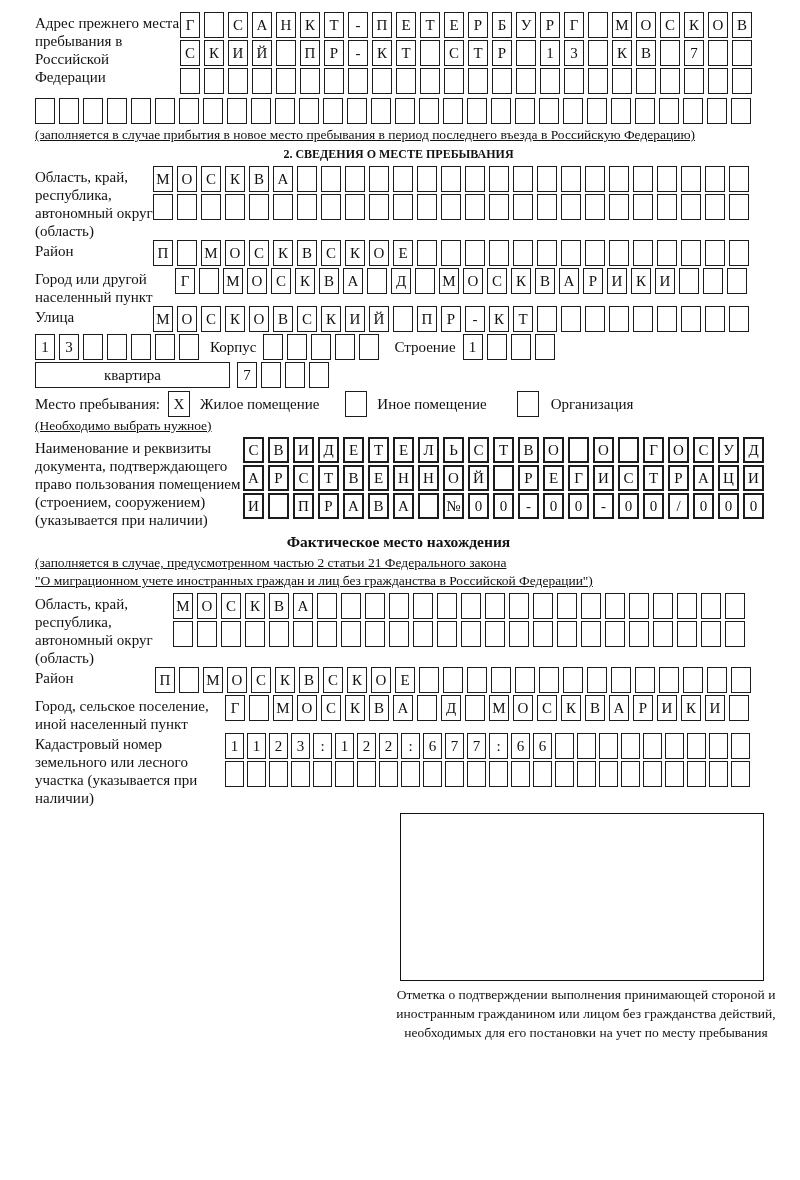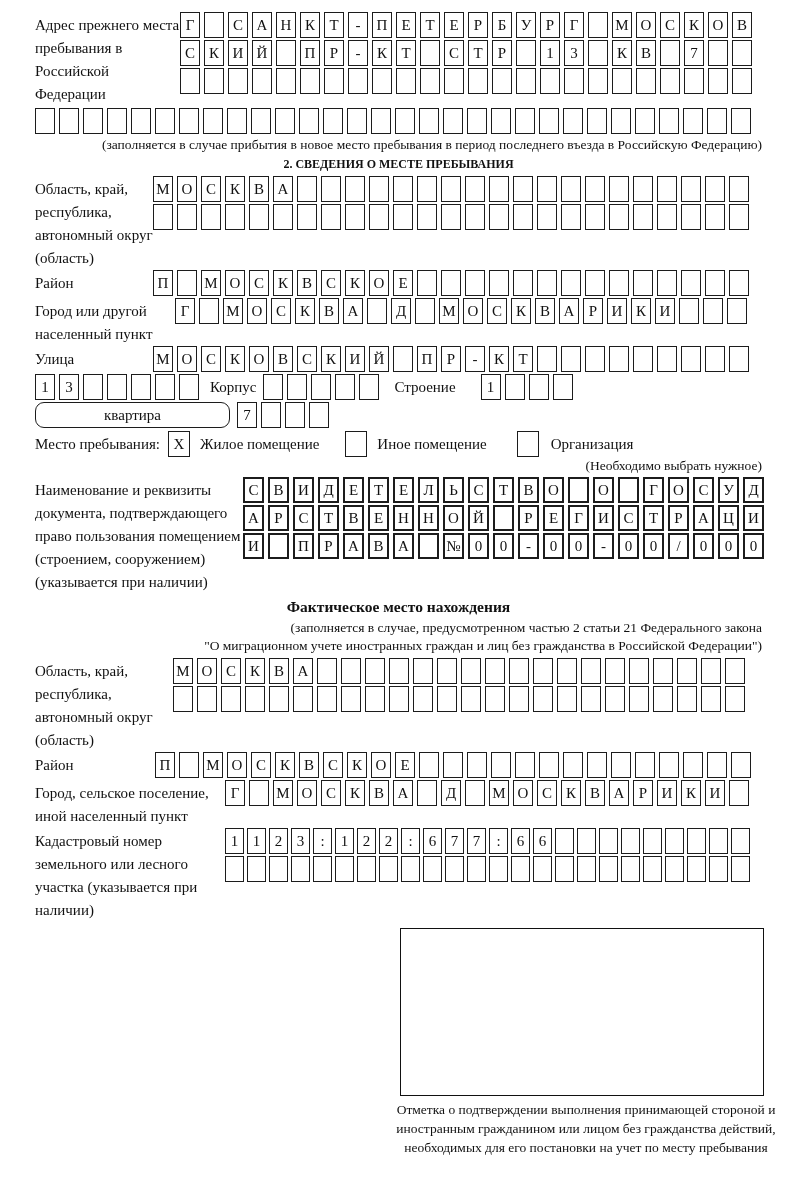--- a/index.html
+++ b/index.html
@@ -1,40 +1,40 @@
 <!DOCTYPE html>
 <html><head>
 <meta charset="utf-8">
 <style>
   html,body{margin:0;padding:0;background:#fff;}
   body{width:800px;height:1180px;overflow:hidden;color:#111;
        font-family:"Liberation Serif","DejaVu Serif",serif;}
   .page{box-sizing:border-box;width:800px;height:1180px;padding:12px 38px 0 35px;position:relative;}
   .header-note{text-align:right;font-size:15px;margin-bottom:22px;}
   .field{display:flex;align-items:flex-start;}
-  .flabel{flex:0 0 auto;font-size:15px;line-height:23px;padding-top:2px;}
+  .flabel{flex:0 0 auto;font-size:15px;line-height:18px;padding-top:2px;}
   .lw118{width:118px;} .lw138{width:138px;} .lw140{width:140px;} .lw145{width:145px;}
   .lw190{width:190px;} .lw208{width:208px;} .lw120{width:120px;}
   .rows{display:flex;flex-direction:column;}
   .boxrow{display:flex;gap:4px;margin-bottom:2px;}
   .box{box-sizing:border-box;flex:0 0 auto;width:20px;height:26px;border:1.5px solid #1c1c1c;
        display:flex;align-items:center;justify-content:center;
        font-size:15px;line-height:1;}
   .doc .box{width:21px;border-width:2px;}
   .cadrow{gap:3px;} .cadrow .box{width:19px;}
   .fullrow{margin-top:2px;}
   .caption{font-size:13.5px;line-height:18px;}
-  .center{text-align:right;}
+  .center{text-align:left;text-decoration:underline;}
   .sec-title{font-weight:bold;font-size:12px;text-align:center;margin:3px 0 4px 0;}
   .sub-title{font-weight:bold;font-size:15.5px;text-align:center;margin:4px 0 3px 0;}
   .inline-row{display:flex;align-items:center;margin-bottom:2px;}
   .widebox{box-sizing:border-box;height:26px;border:1.5px solid #1c1c1c;
            display:flex;align-items:center;justify-content:center;font-size:15px;}
   .wb-house{width:165px;margin-right:8px;}
-  .wb-apt{width:195px;margin-right:7px;border-radius:9px;}
+  .wb-apt{width:195px;margin-right:7px;}
   .inl-label{font-size:15px;}
   .note-left{margin:1px 0 3px 0;}
   .stay-row{display:flex;align-items:center;margin-top:3px;}
   .stay-row .box{width:22px;}
   .stamp-wrap{margin-left:355px;width:392px;margin-top:6px;}
   .stamp-box{box-sizing:border-box;width:364px;height:168px;border:1.5px solid #111;margin-left:10px;}
   .stamp-note{font-size:13.5px;line-height:19px;text-align:center;margin-top:4px;}
   .mb2{margin-bottom:2px;}
 </style>
 </head>
@@ -325,21 +325,21 @@
         <span class="box"></span>
       </div>
     <span class="inl-label" style="margin:0 7px 0 11px">Корпус</span>
     <div class="boxrow" style="margin-bottom:0">
         <span class="box"></span>
         <span class="box"></span>
         <span class="box"></span>
         <span class="box"></span>
         <span class="box"></span>
       </div>
-    <span class="inl-label" style="margin:0 25px 0 15px">Строение</span>
+    <span class="inl-label" style="margin:0 7px 0 15px">Строение</span>
     <div class="boxrow" style="margin-bottom:0">
         <span class="box">1</span>
         <span class="box"></span>
         <span class="box"></span>
         <span class="box"></span>
       </div>
   </div>
 
   <div class="inline-row">
     <div class="widebox wb-apt">квартира</div>

